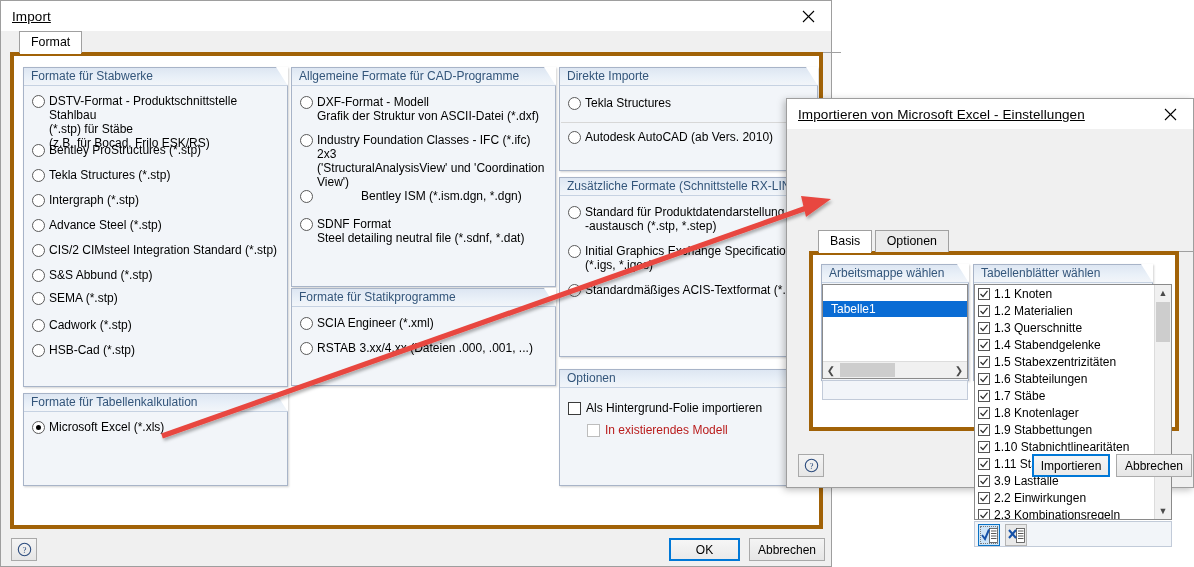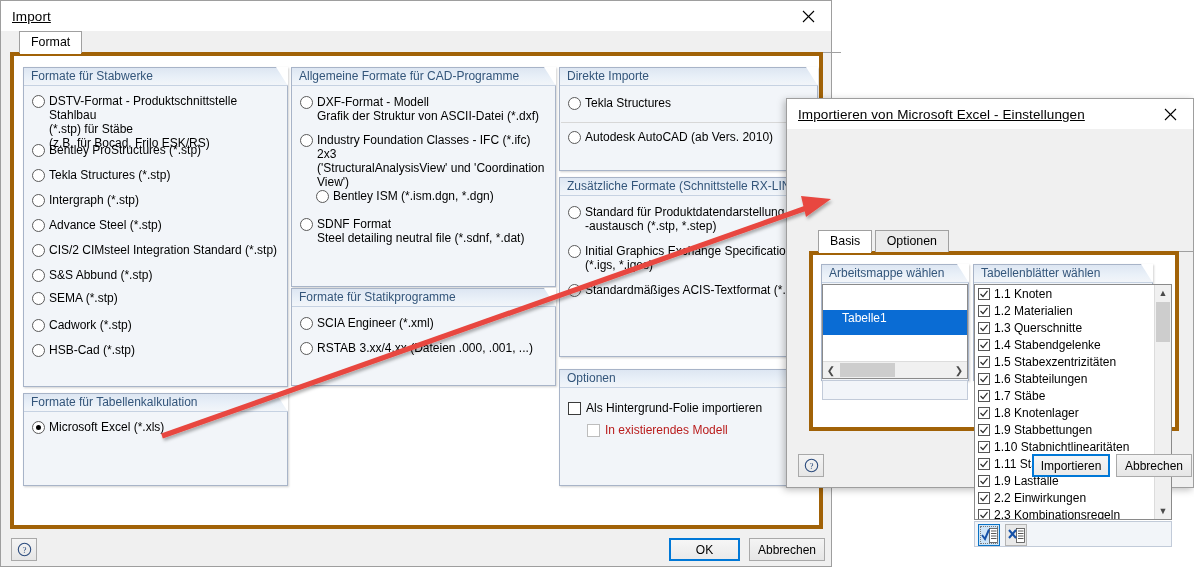--- a/index.html
+++ b/index.html
@@ -176,22 +176,22 @@
 
   
   .listbox{
     position:absolute;
     background:#ffffff;
     border:1px solid #8a8a8a;
     box-sizing:border-box;
     overflow:hidden;
   }
   .lbitem{
-    height:25px;line-height:16px;
-    font-size:12px;padding-left:19px;
+    height:16px;line-height:16px;
+    font-size:12px;padding-left:8px;
     white-space:nowrap;
   }
   .lbitem.sel{background:#0a6cd4;color:#fff;}
 
   .chklist{
     position:absolute;
     background:#ffffff;
     border:1px solid #8a8a8a;
     box-sizing:border-box;
     overflow:hidden;
@@ -349,21 +349,21 @@
         <div class="rad" style="left:8px;top:9px;width:250px;">
           <span class="radbox"></span>
           <span class="radlbl">DXF-Format - Modell
 Grafik der Struktur von ASCII-Datei (*.dxf)</span>
         </div>
         <div class="rad" style="left:8px;top:47px;width:252px;">
           <span class="radbox"></span>
           <span class="radlbl">Industry Foundation Classes - IFC (*.ifc) 2x3
 ('StructuralAnalysisView' und 'Coordination View')</span>
         </div>
-        <div class="rad" style="left:24px;top:103px;">
+        <div class="rad" style="left:8px;top:103px;gap:44px;">
           <span class="radbox"></span>
           <span class="radlbl">Bentley ISM (*.ism.dgn, *.dgn)</span>
         </div>
         <div class="rad" style="left:8px;top:131px;width:250px;">
           <span class="radbox"></span>
           <span class="radlbl">SDNF Format
 Steel detailing neutral file (*.sdnf, *.dat)</span>
         </div>
       </div>
     </div>
@@ -568,21 +568,21 @@
                 </svg>
               </span>
               <span>1.11 Stabsätze</span>
             </div>
           <div class="clrow">
               <span class="clbox">
                 <svg width="10" height="10" viewBox="0 0 10 10">
                   <polyline points="1.5,5 4,7.5 8.5,1.8" fill="none" stroke="#2b2b2b" stroke-width="1.2"></polyline>
                 </svg>
               </span>
-              <span>1.9 Lastfälle</span>
+              <span>3.9 Lastfälle</span>
             </div>
           <div class="clrow">
               <span class="clbox">
                 <svg width="10" height="10" viewBox="0 0 10 10">
                   <polyline points="1.5,5 4,7.5 8.5,1.8" fill="none" stroke="#2b2b2b" stroke-width="1.2"></polyline>
                 </svg>
               </span>
               <span>2.2 Einwirkungen</span>
             </div>
           <div class="clrow">

